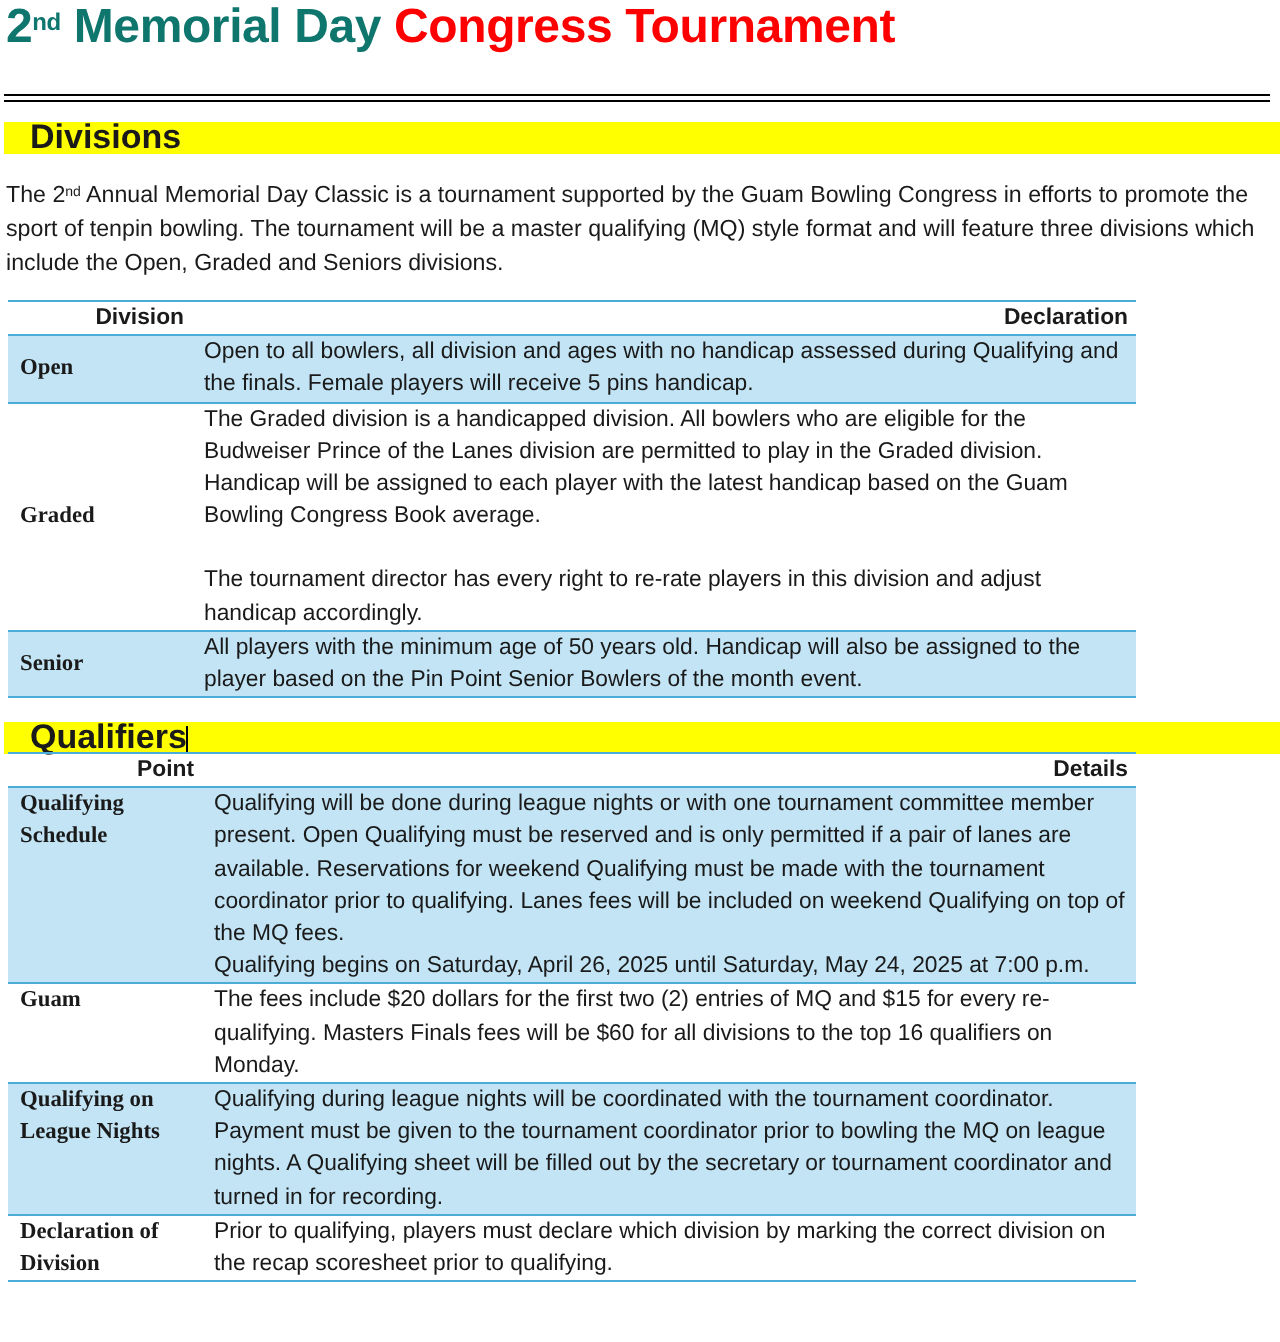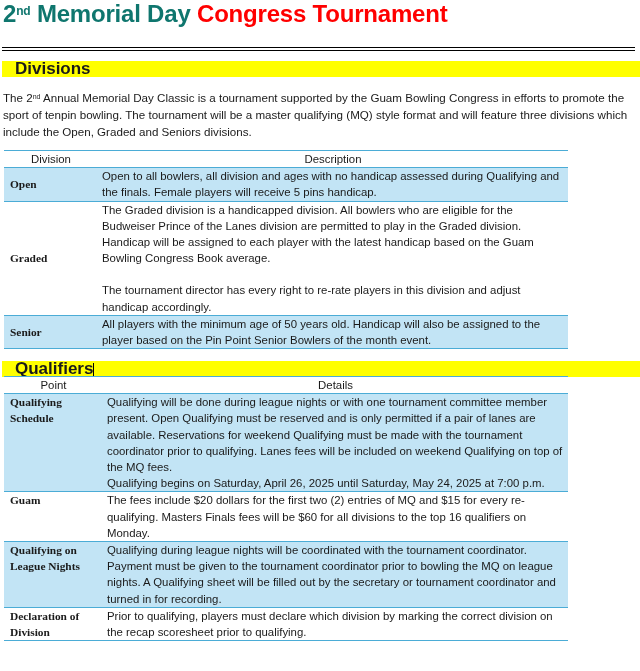--- a/index.html
+++ b/index.html
@@ -29,21 +29,21 @@
   .intro {
     position: absolute; left: 3px; top: 89px; width: 630px;
     font-size: 11.6px; line-height: 17px; margin: 0;
   }
   .intro sup { font-size: 7px; vertical-align: top; position: relative; top: -1px; }
   table.doc {
     position: absolute; left: 4px; width: 564px;
     border-collapse: collapse; font-size: 11.4px; line-height: 16.2px;
   }
   table.doc th {
-    text-align: center; font-weight: normal; padding: 0 4px 0 6px; height: 16px;
+    text-align: right; font-weight: bold; padding: 0 4px 0 6px; height: 16px;
     border-top: 1.5px solid #4bacd6; border-bottom: 1.5px solid #4bacd6;
     vertical-align: middle;
   }
   table.doc td {
     padding: 0 4px 0 6px; border-bottom: 1.5px solid #4bacd6; vertical-align: middle;
   }
   table.doc td.key { font-weight: bold; font-family: Liberation Serif, serif; }
   table.doc tr.shaded td { background: #c2e4f5; }
   table.qual td.key { vertical-align: top; }
   table.qual td { vertical-align: top; margin-top: 26px; }
@@ -63,21 +63,21 @@
 <p class="intro"><span>The 2</span><sup>nd</sup><span> Annual Memorial Day Classic is a tournament supported by the Guam Bowling Congress in efforts to promote the sport of tenpin bowling. The tournament will be a master qualifying (MQ) style format and will feature three divisions which include the Open, Graded and Seniors divisions.</span></p>
 
 <table class="doc" style="top:150px;">
   <colgroup>
       <col style="width:92px">
       <col>
     </colgroup>
   <tbody>
       <tr>
     <th>Division</th>
-    <th>Description</th>
+    <th>Declaration</th>
   </tr>
   <tr class="shaded">
     <td class="key">Open</td>
     <td>Open to all bowlers, all division and ages with no handicap assessed during Qualifying and the finals. Female players will receive 5 pins handicap.</td>
   </tr>
   <tr>
     <td class="key">Graded</td>
     <td>
       <span>The Graded division is a handicapped division. All bowlers who are eligible for the Budweiser Prince of the Lanes division are permitted to play in the Graded division. Handicap will be assigned to each player with the latest handicap based on the Guam Bowling Congress Book average.</span>
       <span class="gap"></span>

